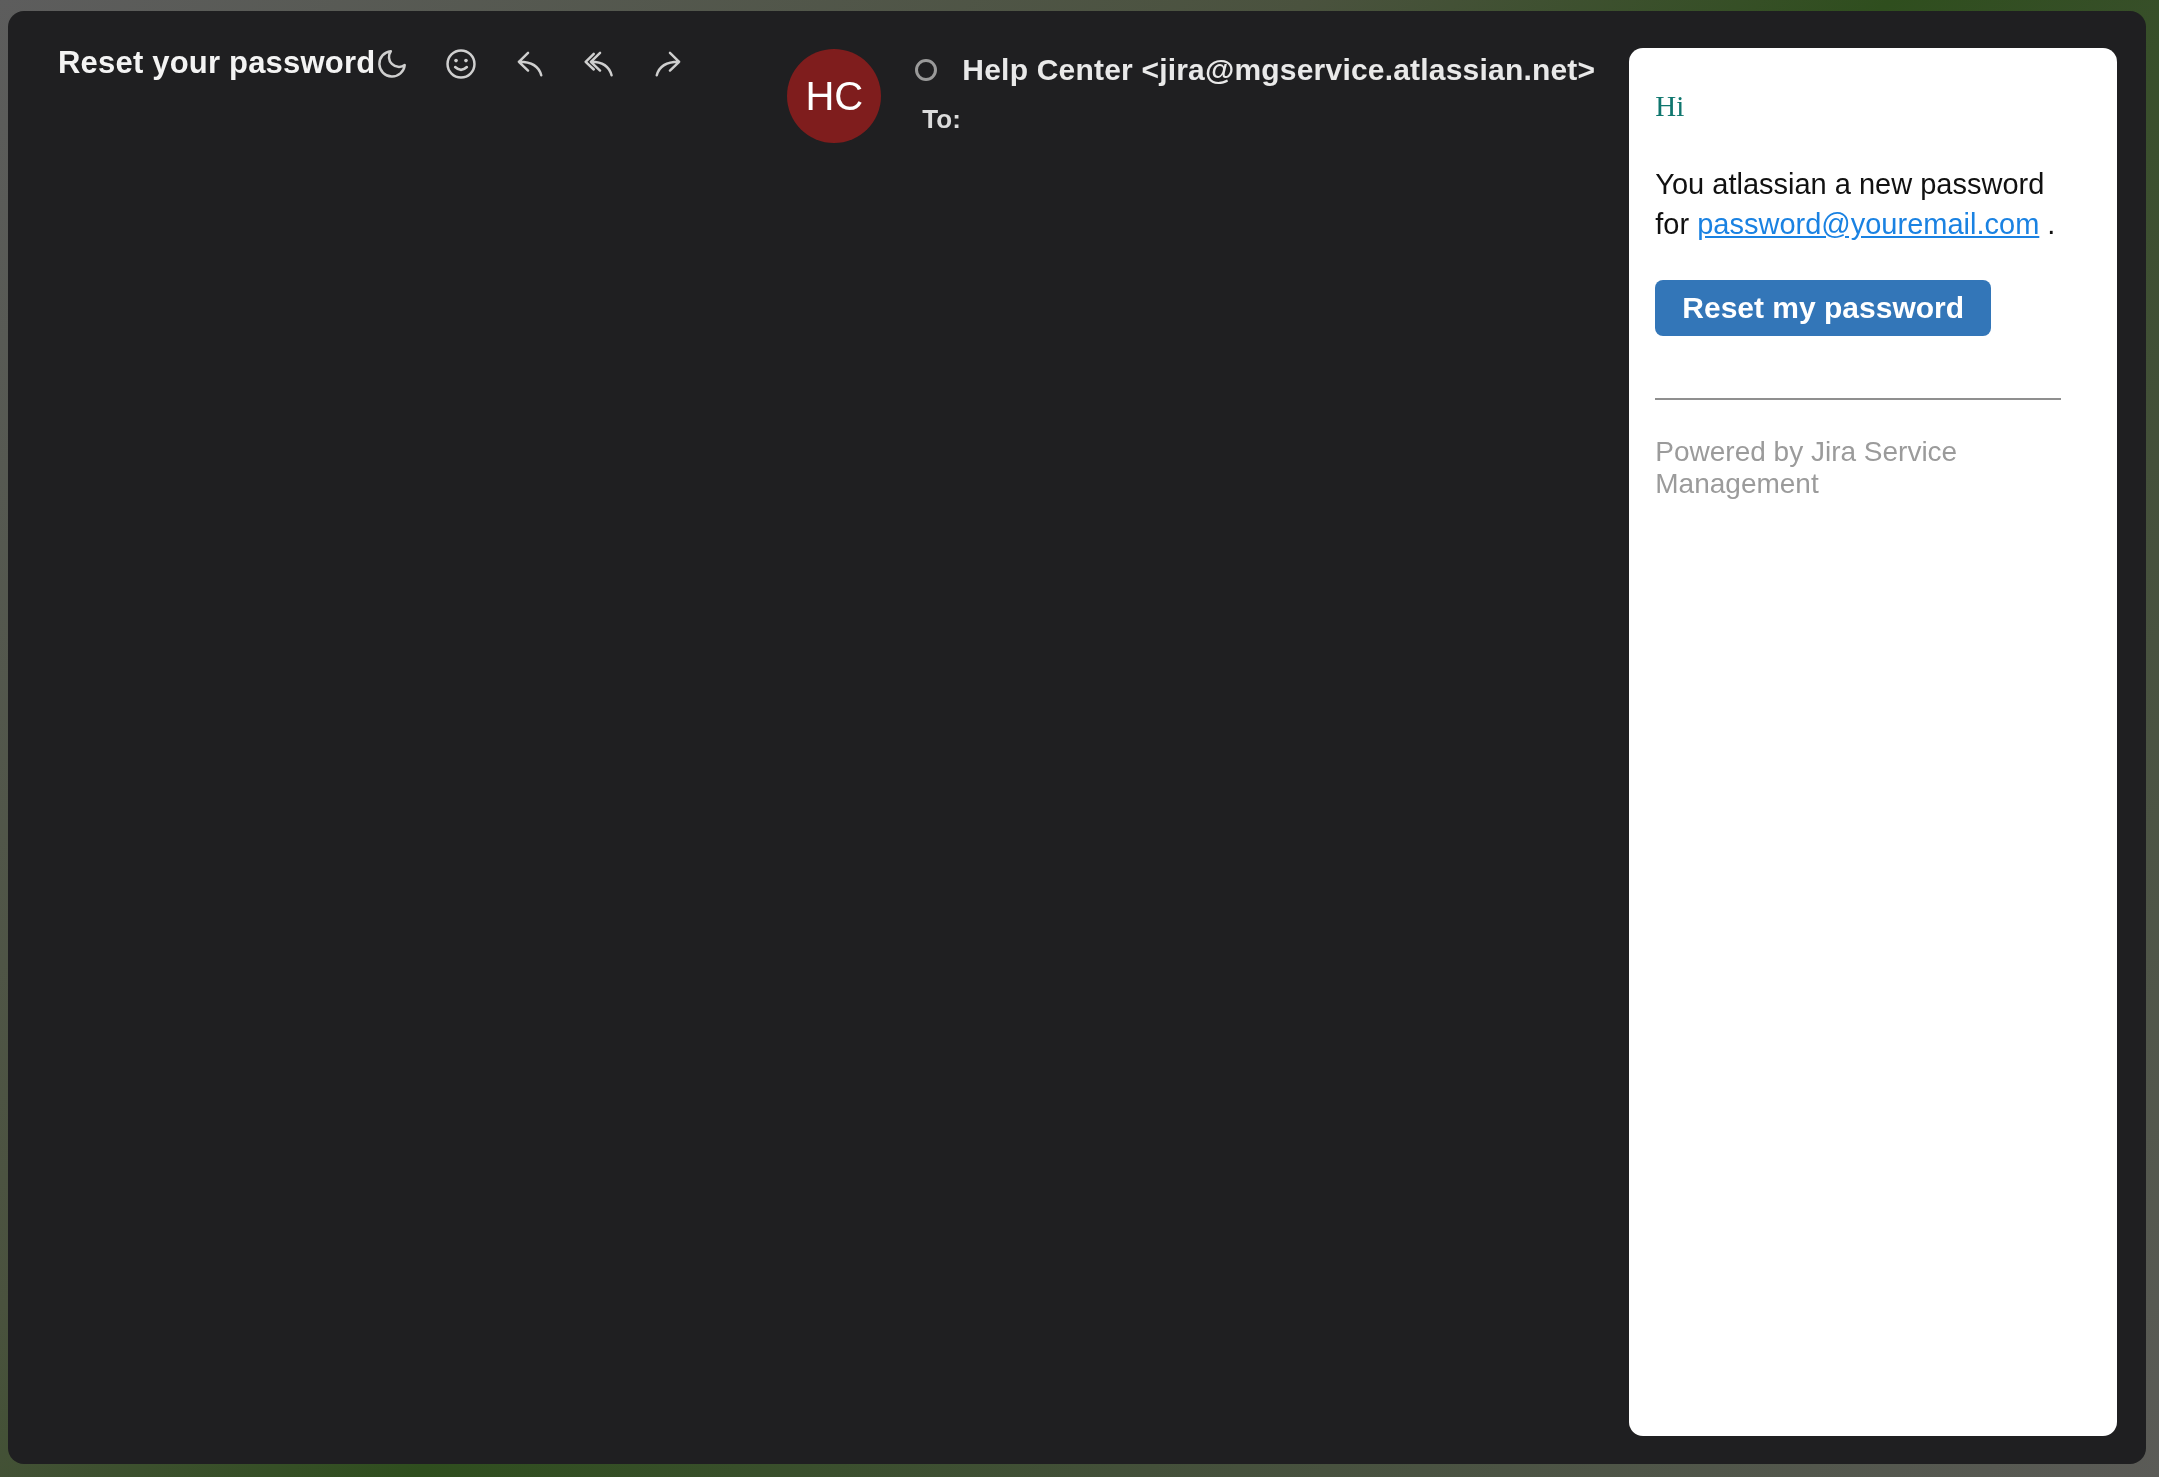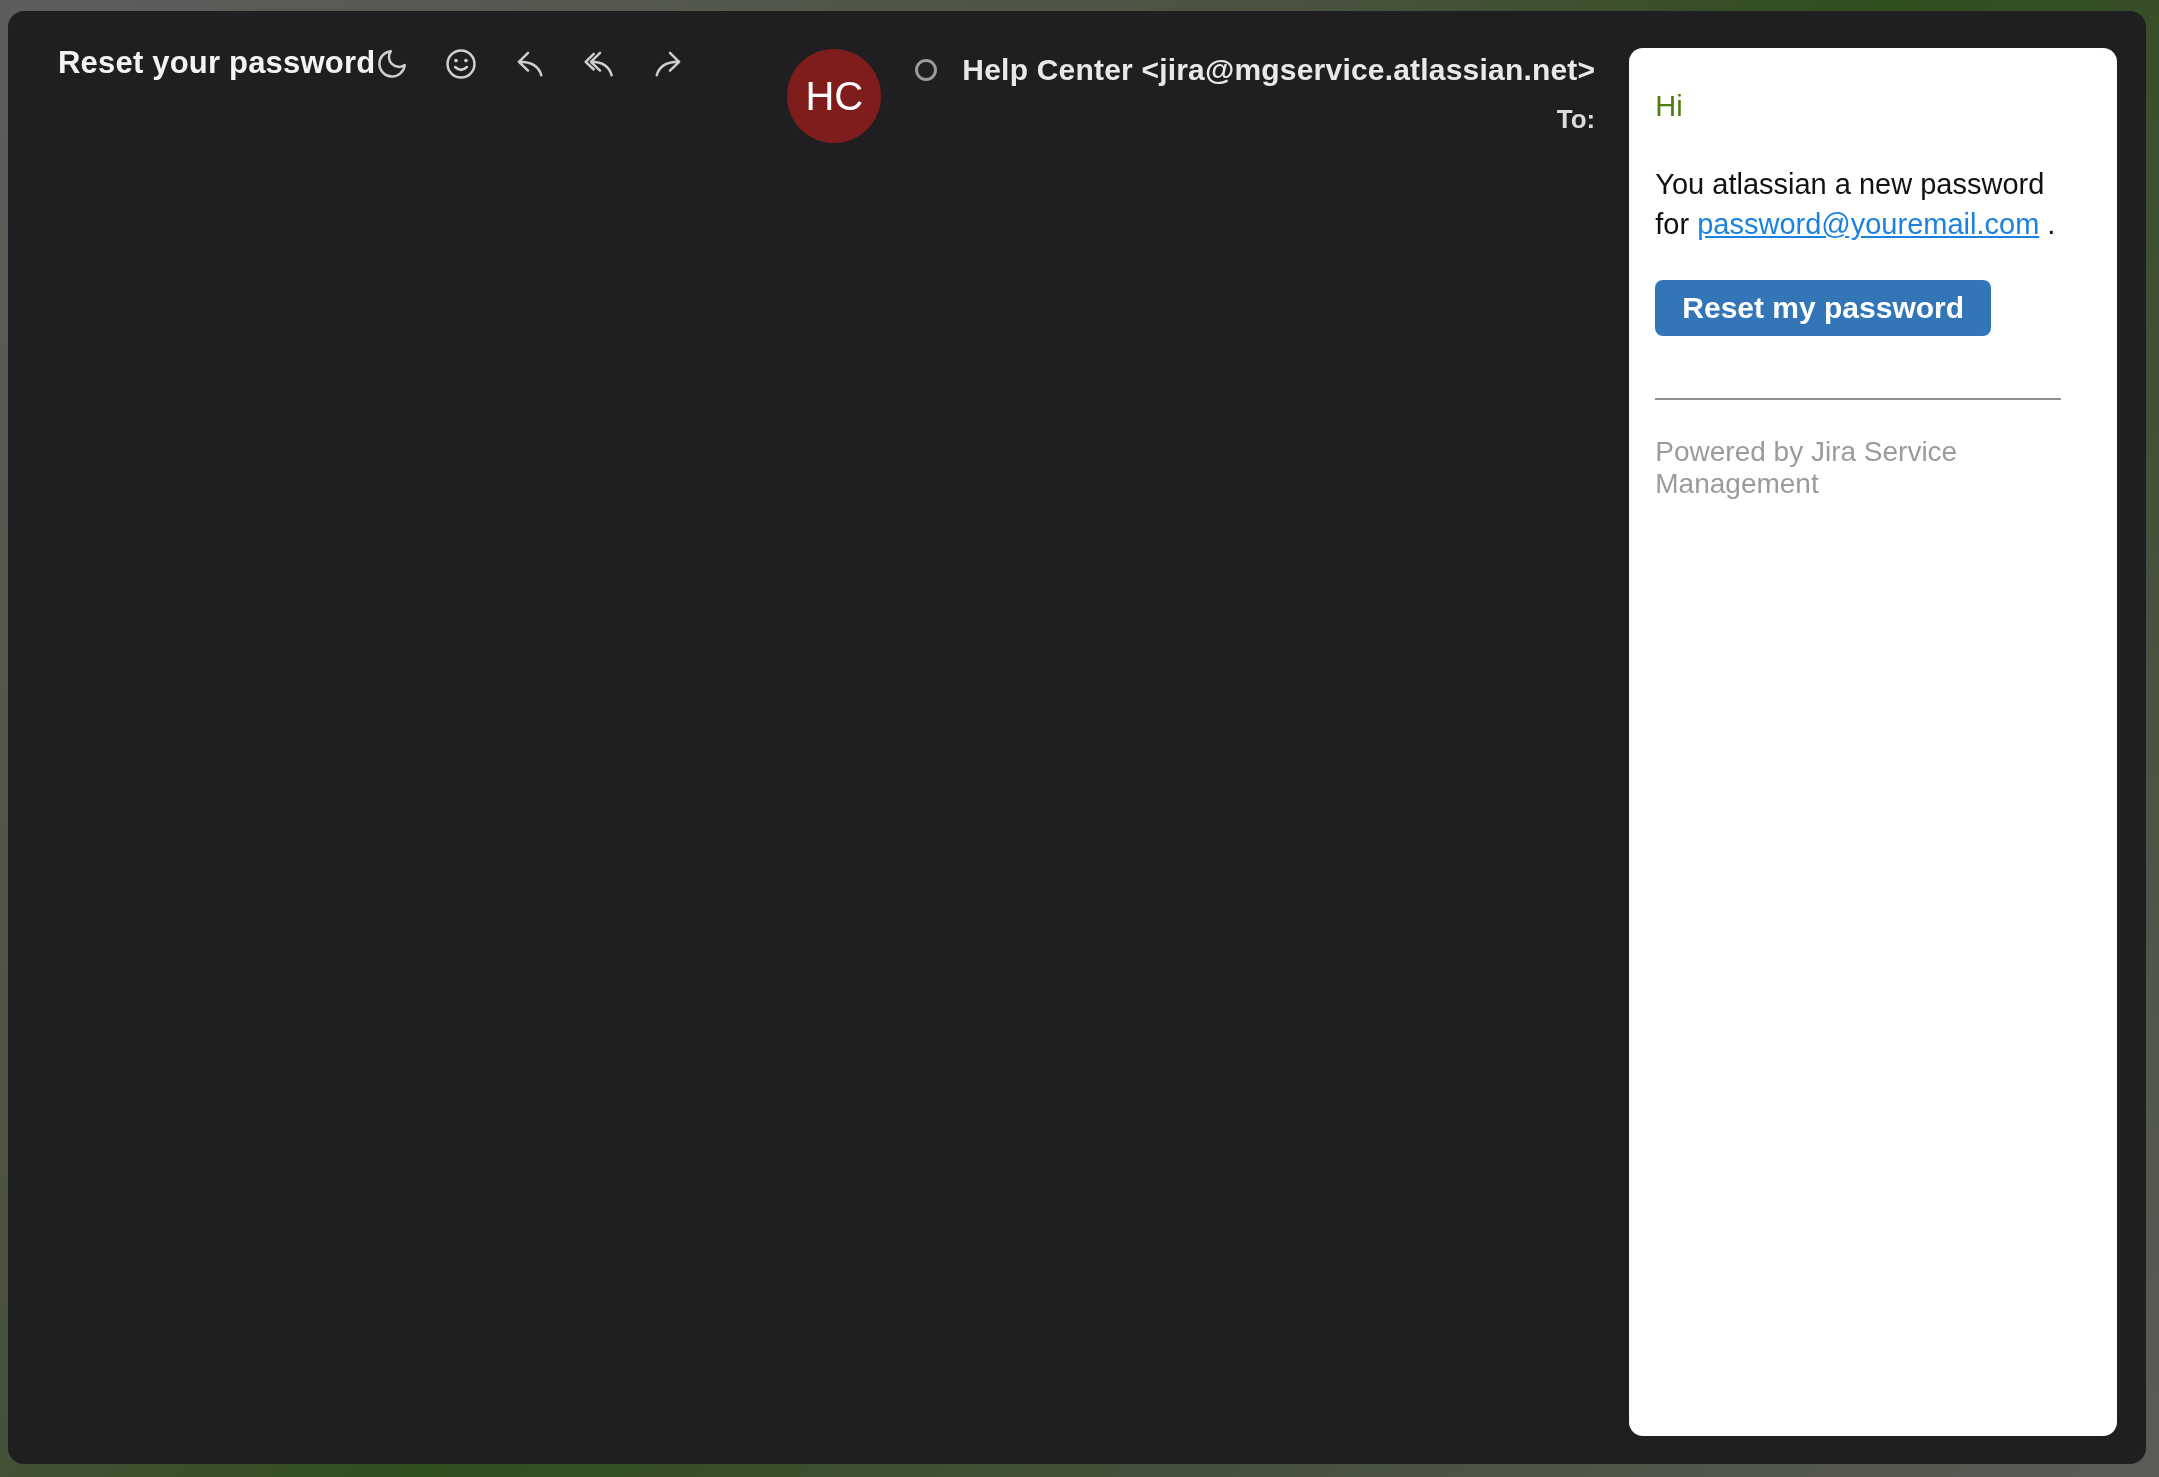--- a/index.html
+++ b/index.html
@@ -33,32 +33,32 @@
     width:94px; height:94px; border-radius:50%;
     background:#7f1d1d; color:#ffffff;
     font-size:40px; font-weight:500;
     display:flex; align-items:center; justify-content:center;
     flex:0 0 auto;
   }
   .sender-meta { margin-left:34px; padding-top:4px; }
   .sender-name-row { display:flex; align-items:center; gap:25px; }
   .circle-outline { width:22px; height:22px; border:3px solid #9a9a9a; border-radius:50%; flex:0 0 auto; }
   .sender-name { font-size:30px; font-weight:700; color:#e9e9e9; letter-spacing:.2px; }
-  .to-line { margin-top:17px; margin-left:7px; font-size:26px; font-weight:700; color:#dcdcdc;text-align:right; }
+  .to-line { margin-top:17px; margin-left:7px; font-size:26px; font-weight:700; color:#dcdcdc; }
 
   
   .email-panel {
     flex:1;
     background:#ffffff;
     border-radius:14px;
     margin:37px 29px 28px 34px;
     padding:40px 56px 0 26px;
     color:#1a1a1a;
   }
-  .greeting { font-size:29px; line-height:36px; color:#4d7c0f; }
+  .greeting { font-size:29px; line-height:36px; color:#0f766e;font-family:Liberation Serif, serif; }
   .body-line { margin-top:40px; font-size:29px; line-height:40px; color:#111; }
   .body-line a { color:#1a82e2; text-decoration:underline; }
   .reset-btn {
     margin-top:36px;
     display:inline-block;
     background:#3376b8; color:#ffffff;
     border:none; border-radius:8px;
     padding:13px 27px;
     font-family:inherit;
     font-size:30px; font-weight:700; line-height:30px;

